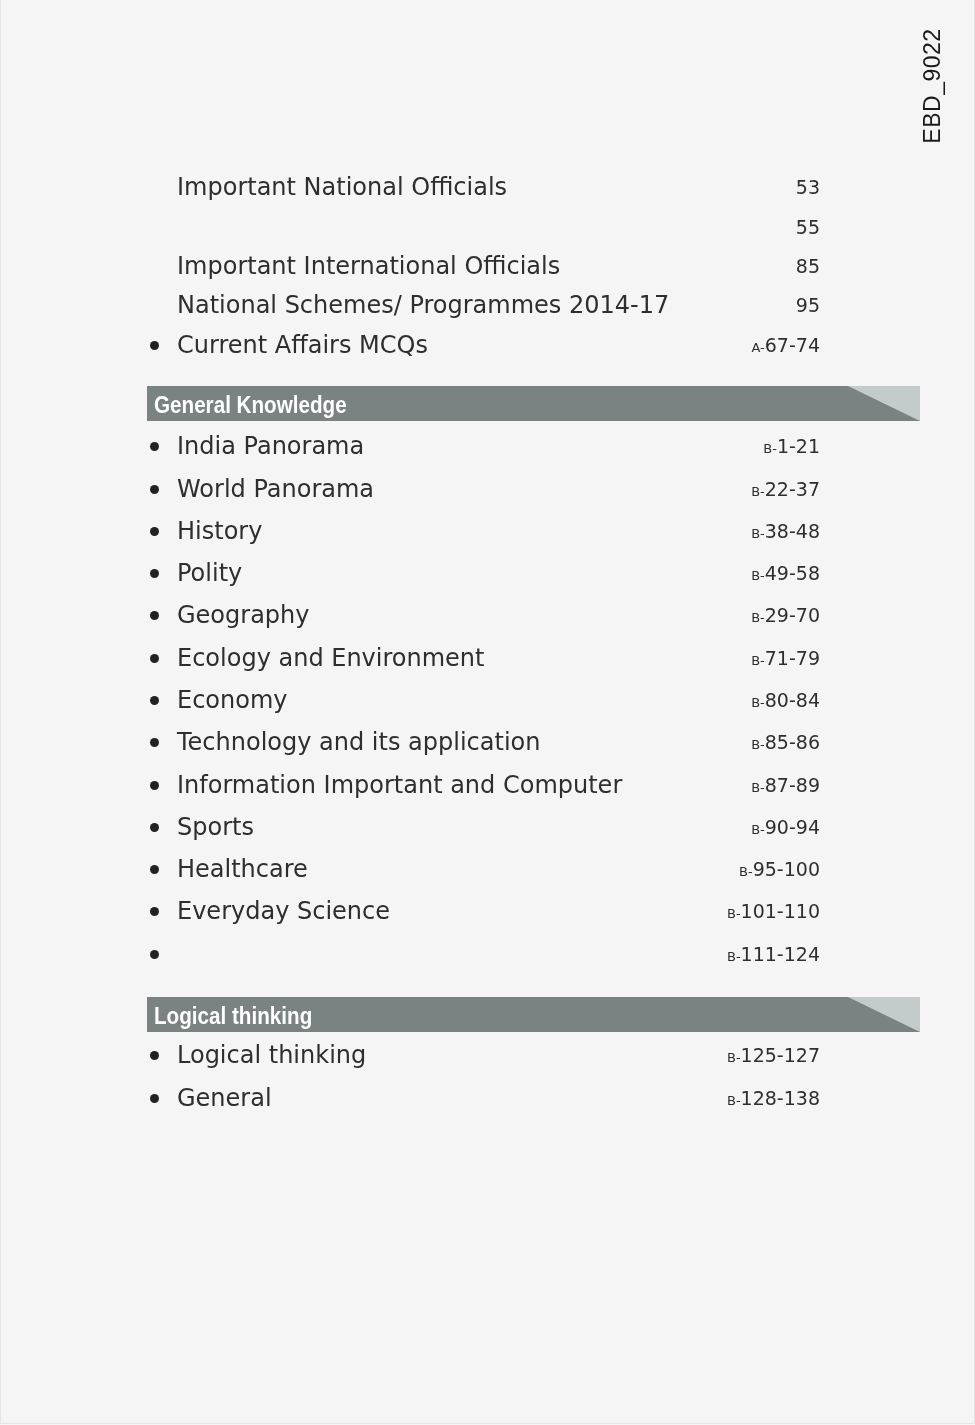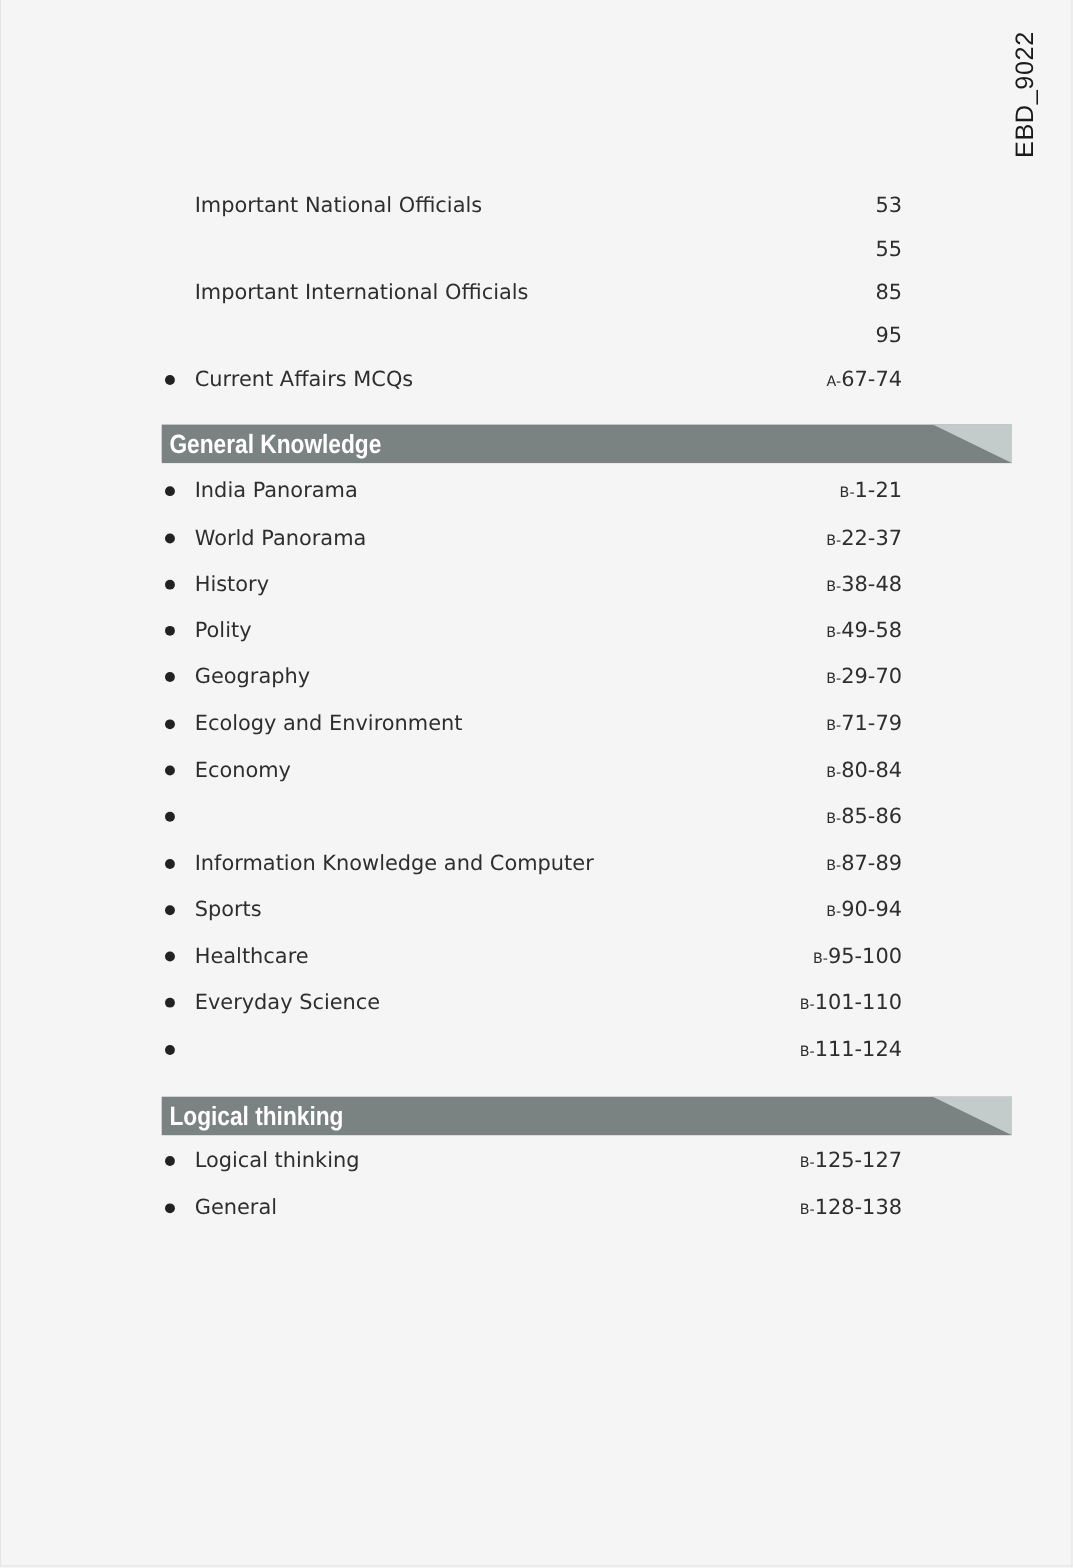--- a/index.html
+++ b/index.html
@@ -32,21 +32,21 @@
       left: 147px; width: 679px; height: 30px;
     }
     .bullet {
       position: absolute; left: 3px; top: 50%;
       width: 9px; height: 9px; margin-top: -4px;
       border-radius: 50%; background: #222;
     }
     .label {
       position: absolute; left: 30px; top: 0;
       line-height: 30px;
-      font-size: 19px;
+      font-size: 24px;
       color: #2e2e2e;
       white-space: nowrap;
     }
     .page {
       position: absolute; right: 6px; top: 0;
       line-height: 30px;
       font-size: 19px;
       color: #2e2e2e;
       white-space: nowrap;
       text-align: left;
@@ -88,20 +88,21 @@
   <span class="page"><span class="prefix"></span><span>53</span></span>
 </div>
 <div class="row" style="top:212px">
   <span class="page"><span class="prefix"></span><span>55</span></span>
 </div>
 <div class="row" style="top:251px">
   <span class="label">Important International Officials</span>
   <span class="page"><span class="prefix"></span><span>85</span></span>
 </div>
 <div class="row" style="top:290px">
+  <span class="label">National Schemes/ Programmes 2014-17</span>
   <span class="page"><span class="prefix"></span><span>95</span></span>
 </div>
 <div class="row" style="top:330px">
   <span class="bullet"></span>
   <span class="label">Current Affairs MCQs</span>
   <span class="page"><span class="prefix">A-</span><span>67-74</span></span>
 </div>
 
 <div class="section-header" style="top:386px">
   <span class="tri"></span>
@@ -138,25 +139,26 @@
   <span class="label">Ecology and Environment</span>
   <span class="page"><span class="prefix">B-</span><span>71-79</span></span>
 </div>
 <div class="row" style="top:685px">
   <span class="bullet"></span>
   <span class="label">Economy</span>
   <span class="page"><span class="prefix">B-</span><span>80-84</span></span>
 </div>
 <div class="row" style="top:727px">
   <span class="bullet"></span>
+  <span class="label">Technology and its application</span>
   <span class="page"><span class="prefix">B-</span><span>85-86</span></span>
 </div>
 <div class="row" style="top:770px">
   <span class="bullet"></span>
-  <span class="label">Information Knowledge and Computer</span>
+  <span class="label">Information Important and Computer</span>
   <span class="page"><span class="prefix">B-</span><span>87-89</span></span>
 </div>
 <div class="row" style="top:812px">
   <span class="bullet"></span>
   <span class="label">Sports</span>
   <span class="page"><span class="prefix">B-</span><span>90-94</span></span>
 </div>
 <div class="row" style="top:854px">
   <span class="bullet"></span>
   <span class="label">Healthcare</span>

